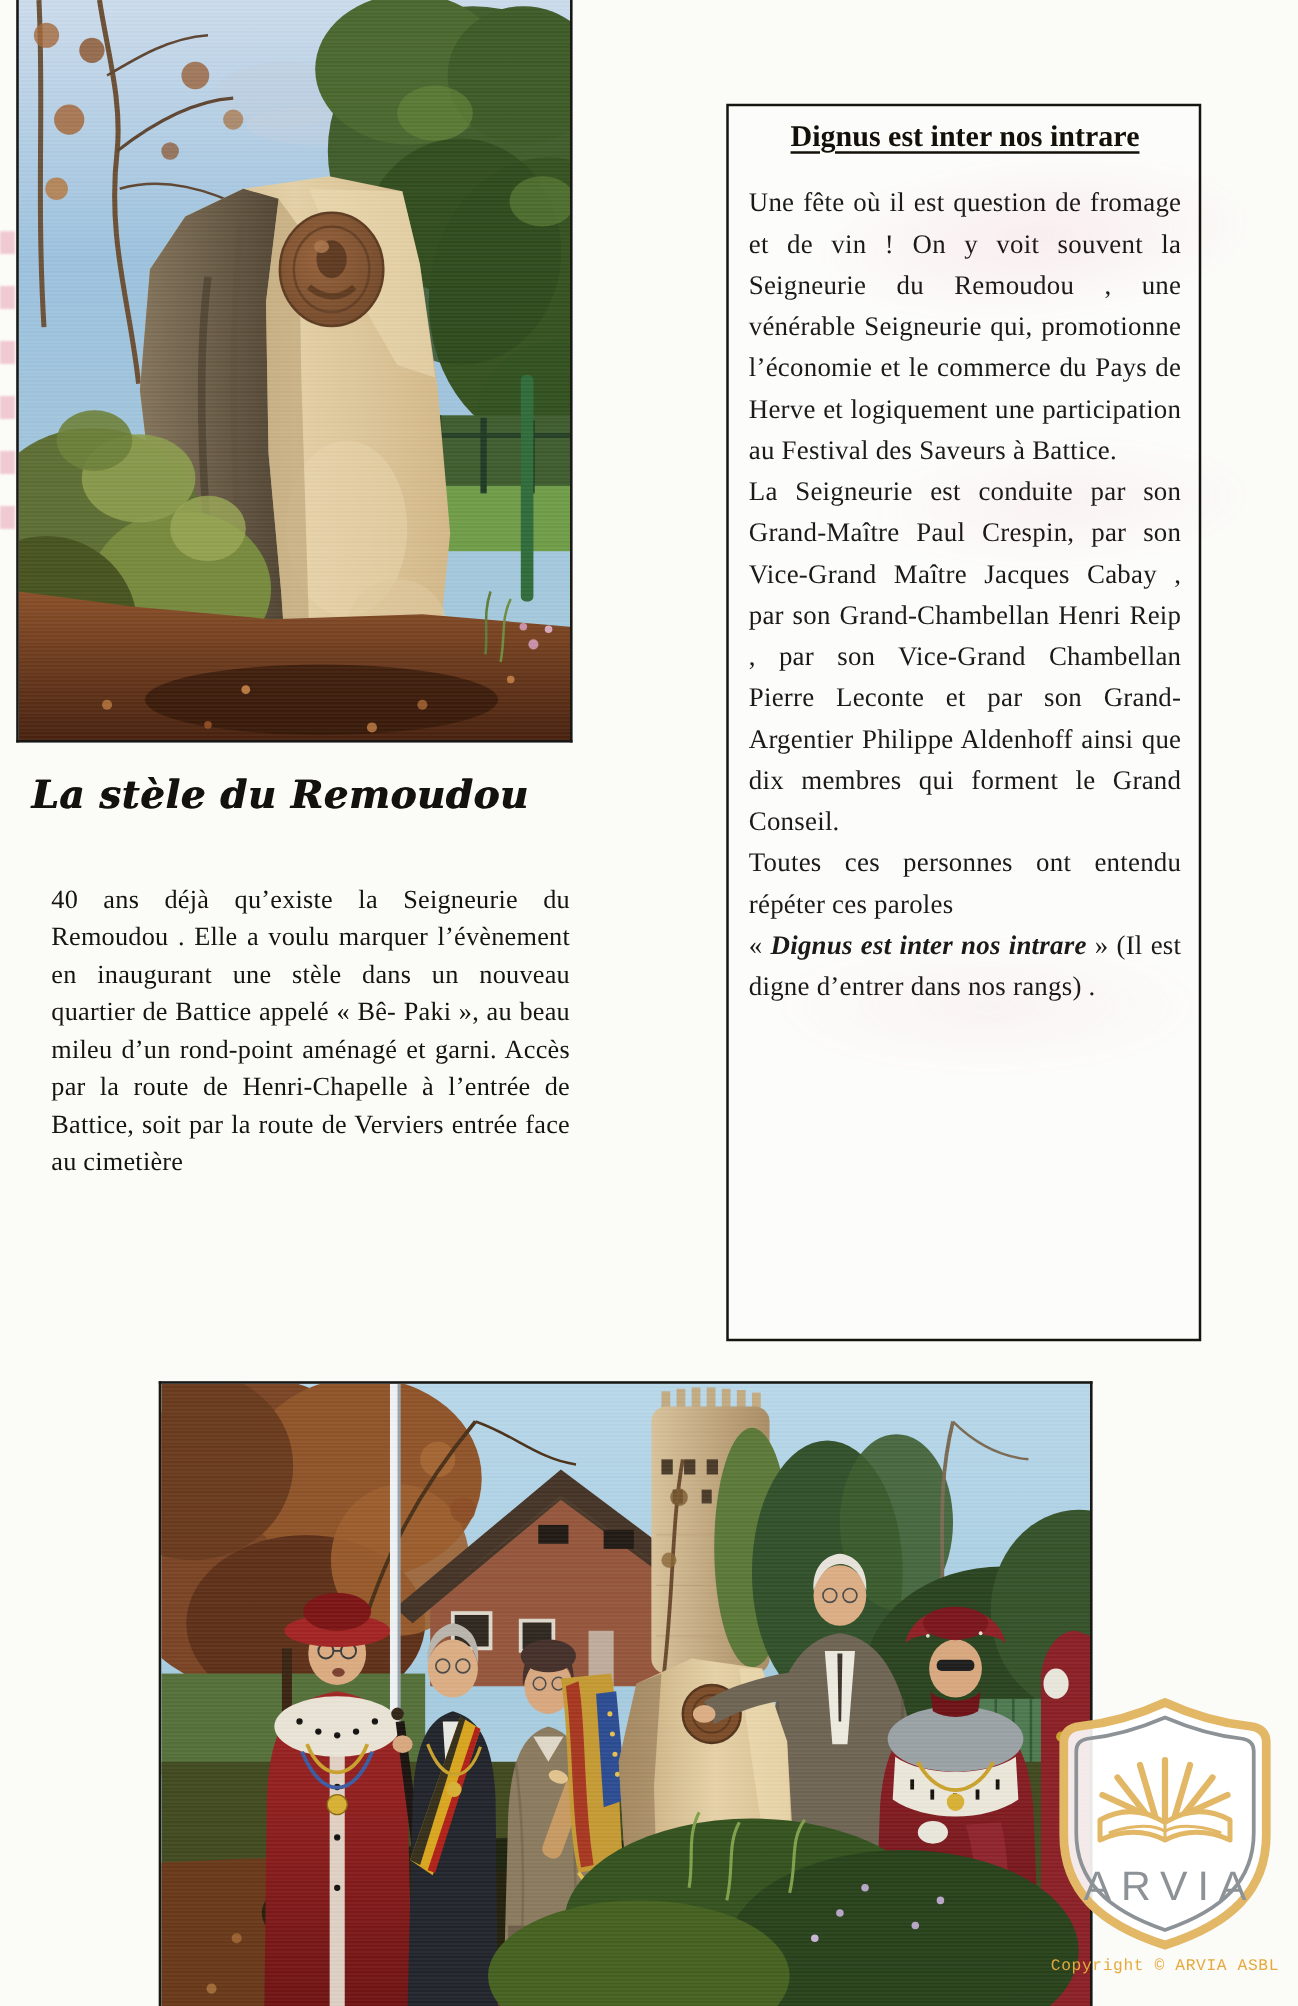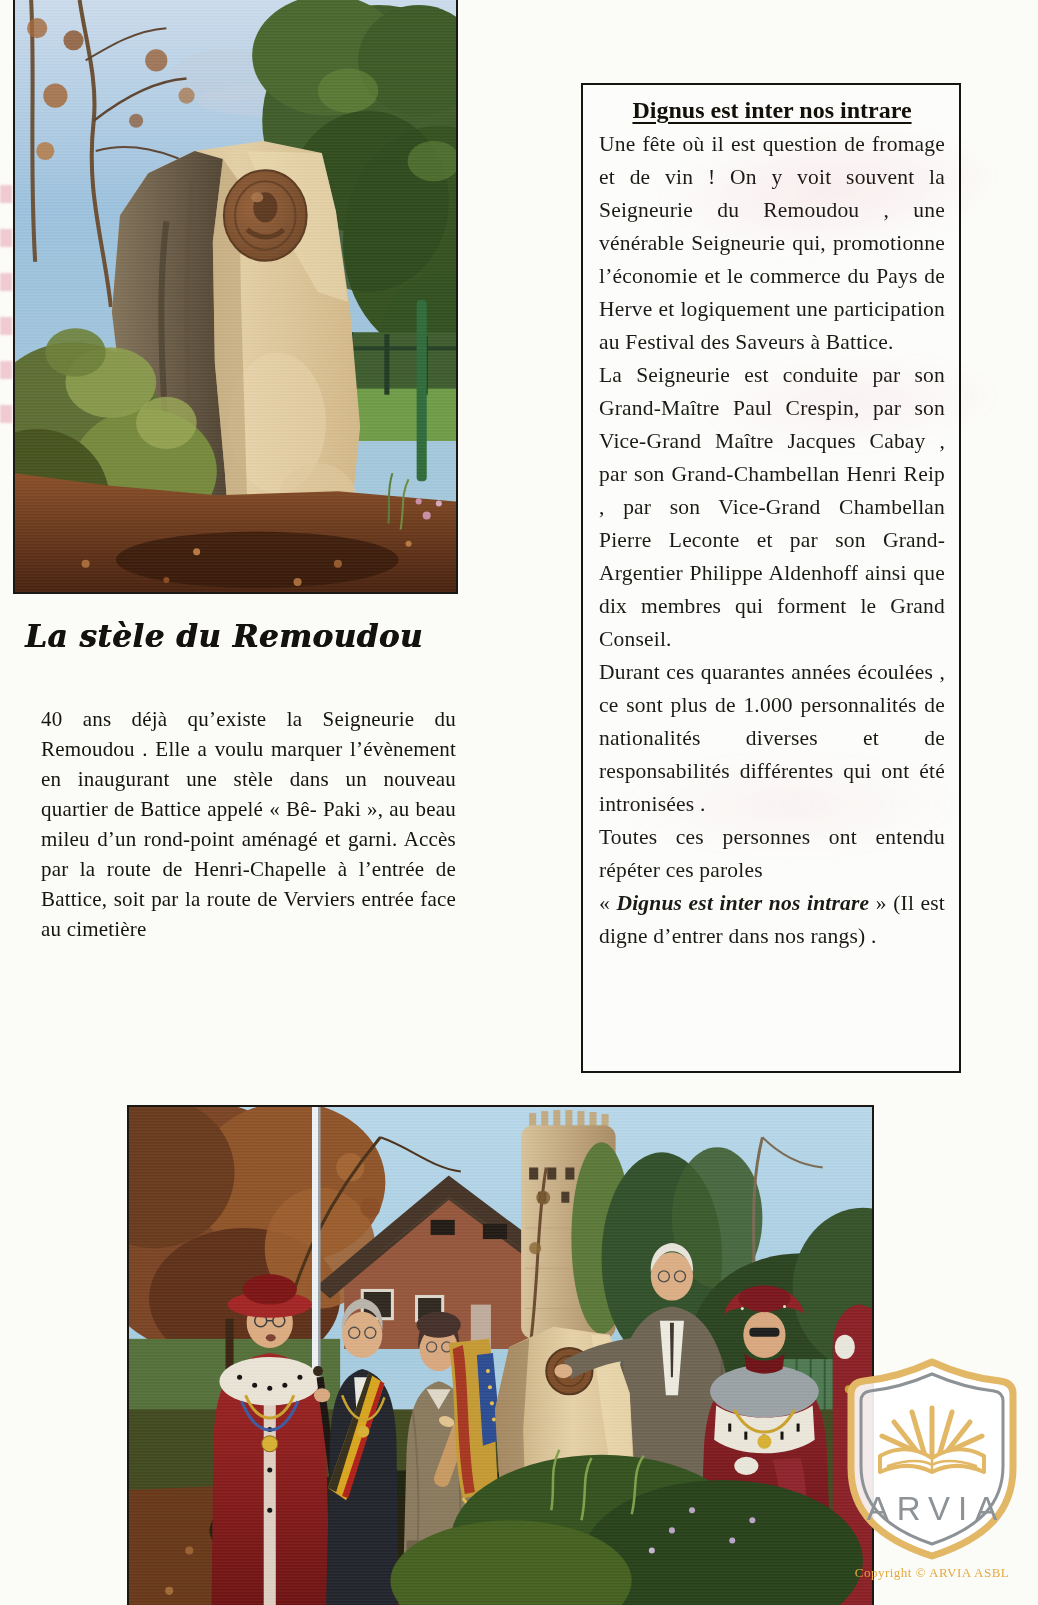--- a/index.html
+++ b/index.html
@@ -15,34 +15,34 @@
     font-style:italic;font-weight:bold;font-size:31px;letter-spacing:.5px;color:#14120e;
     text-shadow:.7px 0 #14120e;text-align:right;}
   #left-text{position:absolute;left:25px;top:688px;width:447px;color:#16140f;}
   #left-text p{margin:16px;font-size:21px;line-height:30px;letter-spacing:.2px;}
   .just{text-align:justify;}
   #dignus-box{position:absolute;left:581px;top:83px;width:380px;height:990px;box-sizing:border-box;
     border:2.5px solid #16140e;padding:10px 14px 0 16px;background:rgba(255,255,255,.25);color:#1c1a16;}
   #dignus-box .box-title{margin:2px 0 0 0;text-align:center;font-weight:bold;font-size:24px;
     text-decoration:underline;text-decoration-thickness:2px;text-underline-offset:4px;color:#121008;}
   #dignus-box p{margin:0;font-size:21.5px;line-height:33px;letter-spacing:.2px;text-align:justify;}
-  #dignus-box p.first{margin-top:4px;}
+  #dignus-box p.first{margin-top:22px;}
   #dignus-box .quote i{font-weight:bold;}
   .bleed{position:absolute;pointer-events:none;}
   #bleed1{left:655px;top:128px;width:345px;height:125px;transform:rotate(-5deg);filter:blur(6px);
     background:radial-gradient(ellipse at center,rgba(224,128,158,.17),rgba(224,128,158,0) 70%);}
   #bleed2{left:700px;top:355px;width:300px;height:95px;transform:rotate(-3deg);filter:blur(7px);
     background:radial-gradient(ellipse at center,rgba(224,128,158,.11),rgba(224,128,158,0) 70%);}
   #bleed3{left:620px;top:755px;width:340px;height:100px;filter:blur(8px);
     background:radial-gradient(ellipse at center,rgba(210,120,150,.09),rgba(210,120,150,0) 70%);}
   #edge-marks{left:0;top:185px;width:12px;height:255px;filter:blur(1px);
     background:repeating-linear-gradient(180deg,rgba(219,100,130,.32) 0 18px,rgba(219,100,130,0) 18px 44px);}
   #arvia-badge{position:absolute;left:842px;top:1356px;width:180px;height:206px;z-index:5;}
   #copyright{position:absolute;left:836px;top:1565px;width:192px;z-index:5;text-align:center;
-    font-family:Liberation Serif, serif;font-size:13px;letter-spacing:.5px;color:#e5a93e;}
+    font-family:Liberation Mono, monospace;font-size:13px;letter-spacing:.5px;color:#e5a93e;}
 </style>
 </head>
 <body>
 
 <div class="page">
 
   <div class="photo" id="photo-top">
     <svg viewBox="0 0 437 588" preserveAspectRatio="none">
       <defs>
         <linearGradient id="skyT" x1="0" y1="0" x2="0" y2="1">
@@ -160,21 +160,20 @@
 
   <div class="bleed" id="bleed1"></div>
   <div class="bleed" id="bleed2"></div>
   <div class="bleed" id="bleed3"></div>
   <div class="bleed" id="edge-marks"></div>
 
   <div id="dignus-box">
     <div class="box-title">Dignus est inter nos intrare</div>
     <p class="first">Une fête où il est question de fromage et de vin ! On y voit souvent la Seigneurie du Remoudou , une vénérable Seigneurie qui, promotionne l’économie et le commerce du Pays de Herve et logiquement une participation au Festival des Saveurs à Battice.</p>
     <p>La Seigneurie est conduite par son Grand-Maître Paul Crespin, par son Vice-Grand Maître Jacques Cabay , par son Grand-Chambellan Henri Reip , par son Vice-Grand Chambellan Pierre Leconte et par son Grand-Argentier Philippe Aldenhoff ainsi que dix membres qui forment le Grand Conseil.</p>
-    <p>Durant ces quarantes années écoulées , ce sont plus de 1.000 personnalités de nationalités diverses et de responsabilités différentes qui ont été intronisées .</p>
     <p>Toutes ces personnes ont entendu répéter ces paroles</p>
     <p class="quote"><span>« </span><i>Dignus est inter nos intrare</i><span> » (Il est digne d’entrer dans nos rangs) .</span></p>
   </div>
 
   <div class="photo" id="photo-bottom">
     <svg viewBox="0 0 739 496" preserveAspectRatio="none">
       <defs>
         <linearGradient id="skyB" x1="0" y1="0" x2="0" y2="1">
           <stop offset="0" stop-color="#b8d8ea"></stop>
             <stop offset="0.5" stop-color="#a6cce0"></stop>

